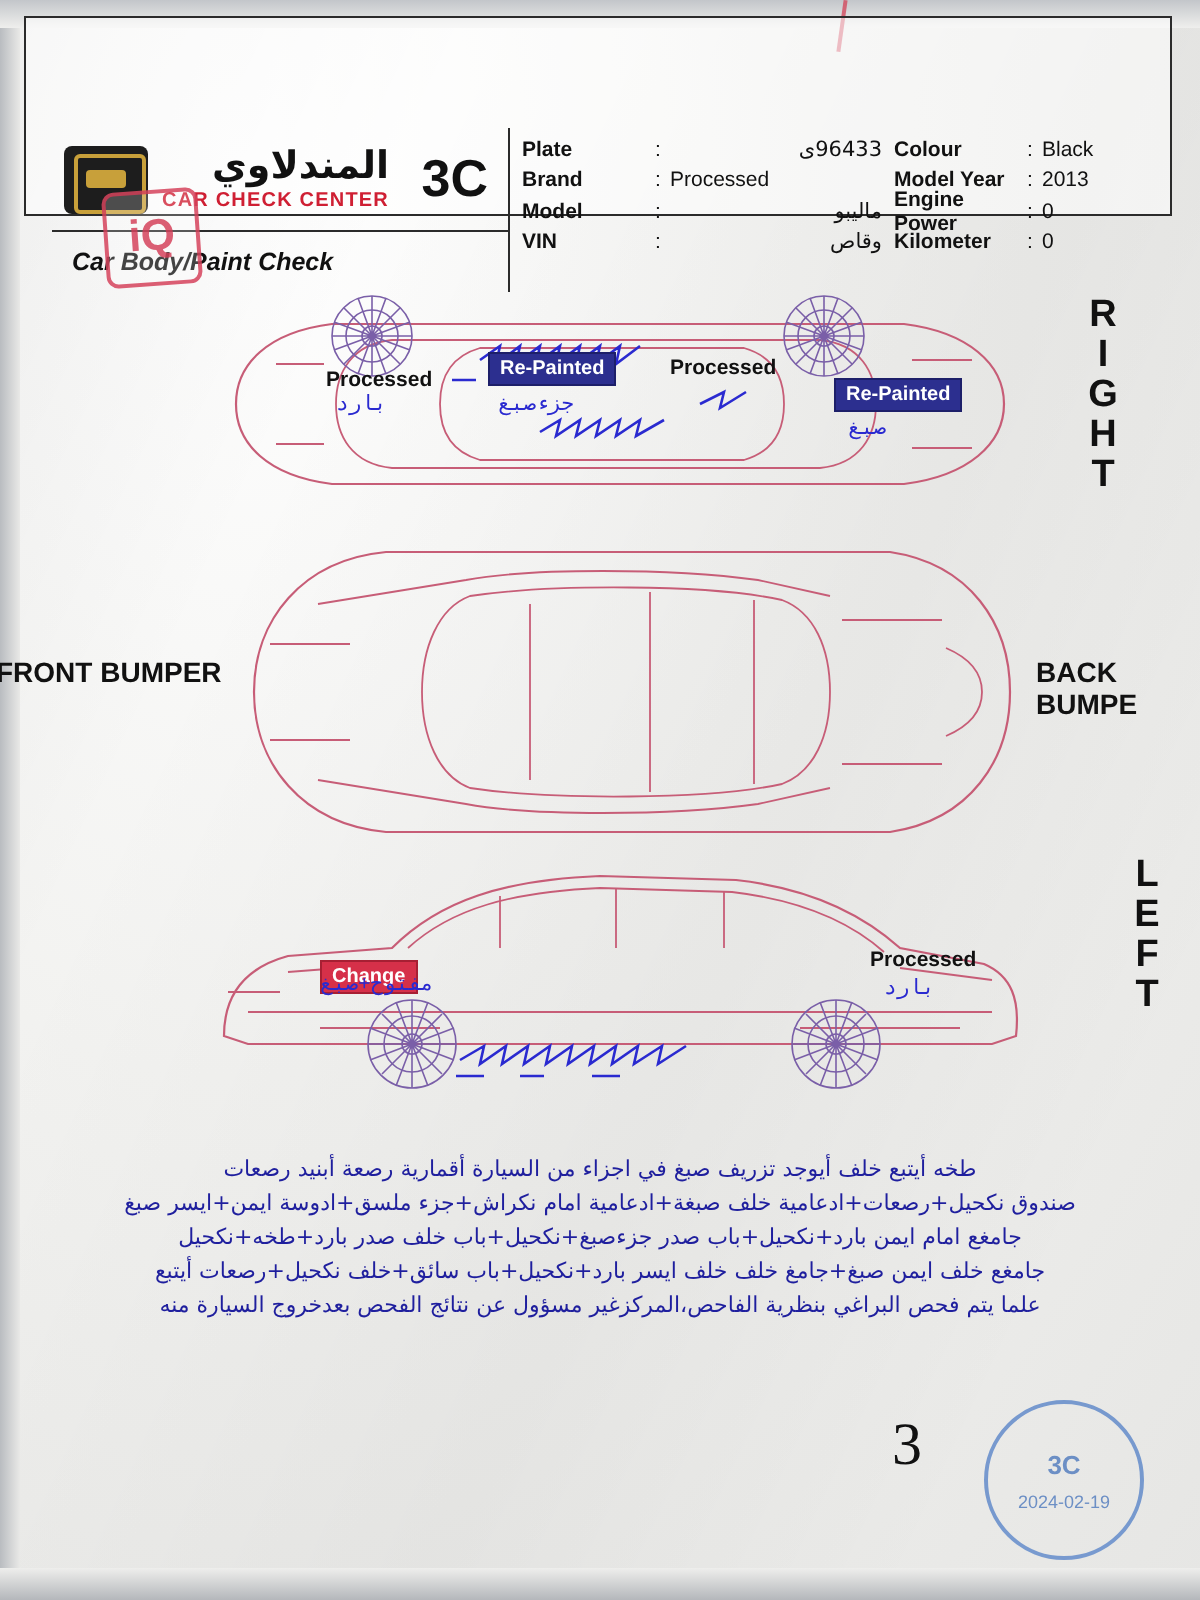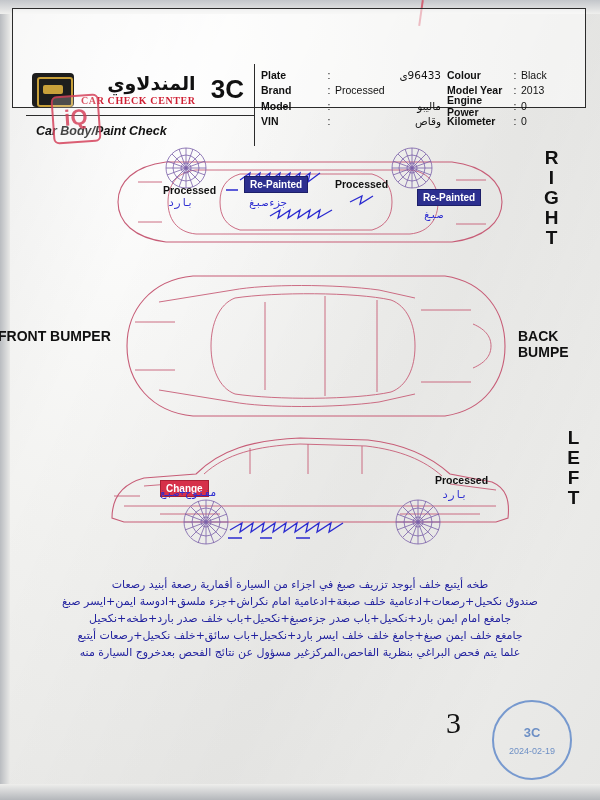--- a/index.html
+++ b/index.html
@@ -69,21 +69,21 @@
   .logo-badge:after{
     content:"";position:absolute;left:11px;top:12px;width:20px;height:9px;
     background:#c8a03a;border-radius:2px;
   }
   .logo-text{margin-left:7px;line-height:1;}
   .logo-ar{
     font-size:19px;font-weight:bold;color:#111;direction:rtl;
     font-family:"DejaVu Sans",sans-serif;
   }
   .logo-en{
-    font-size:10px;font-weight:bold;color:#cf1f33;letter-spacing:.6px;margin-top:3px;font-family:Liberation Serif, serif;
+    font-size:10px;font-weight:bold;color:#cf1f33;letter-spacing:.6px;margin-top:3px;
   }
   .logo-3c{
     position:absolute;right:10px;top:10px;font-size:26px;font-weight:bold;color:#111;
   }
   .paint-check{
     position:absolute;left:13px;top:107px;width:229px;height:30px;
     border-right:1px solid #2b2b2b;
     box-sizing:border-box;
     display:flex;align-items:center;padding-left:10px;
     font-size:12.5px;font-weight:bold;font-style:italic;color:#111;

